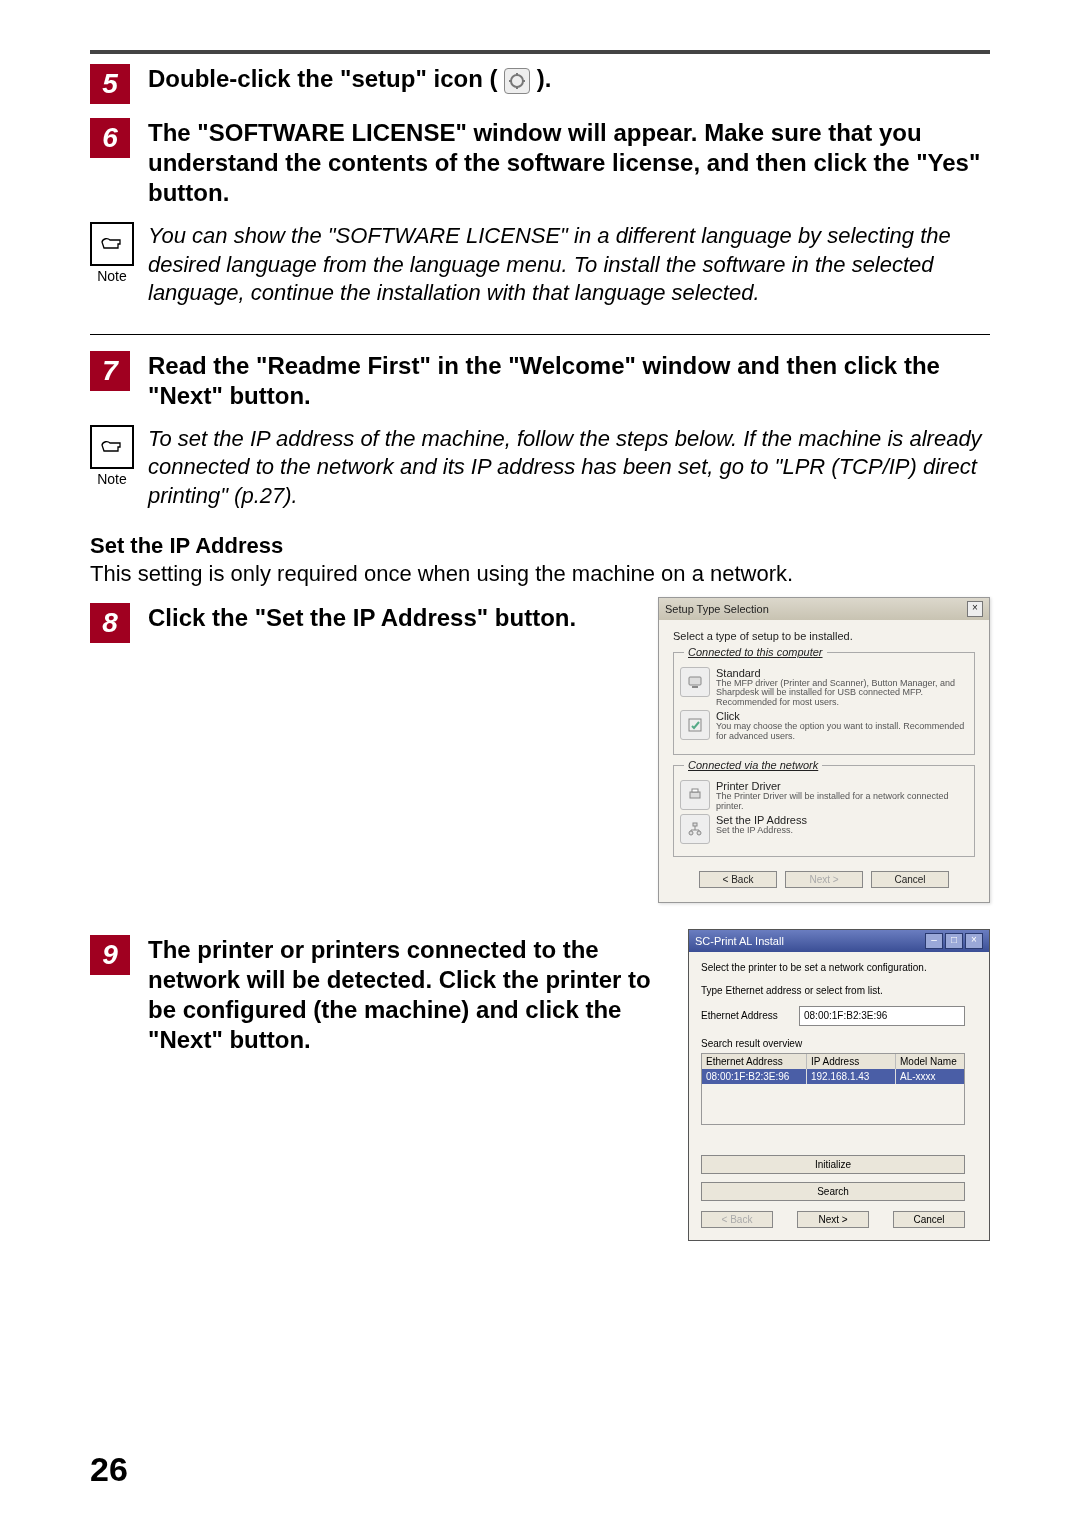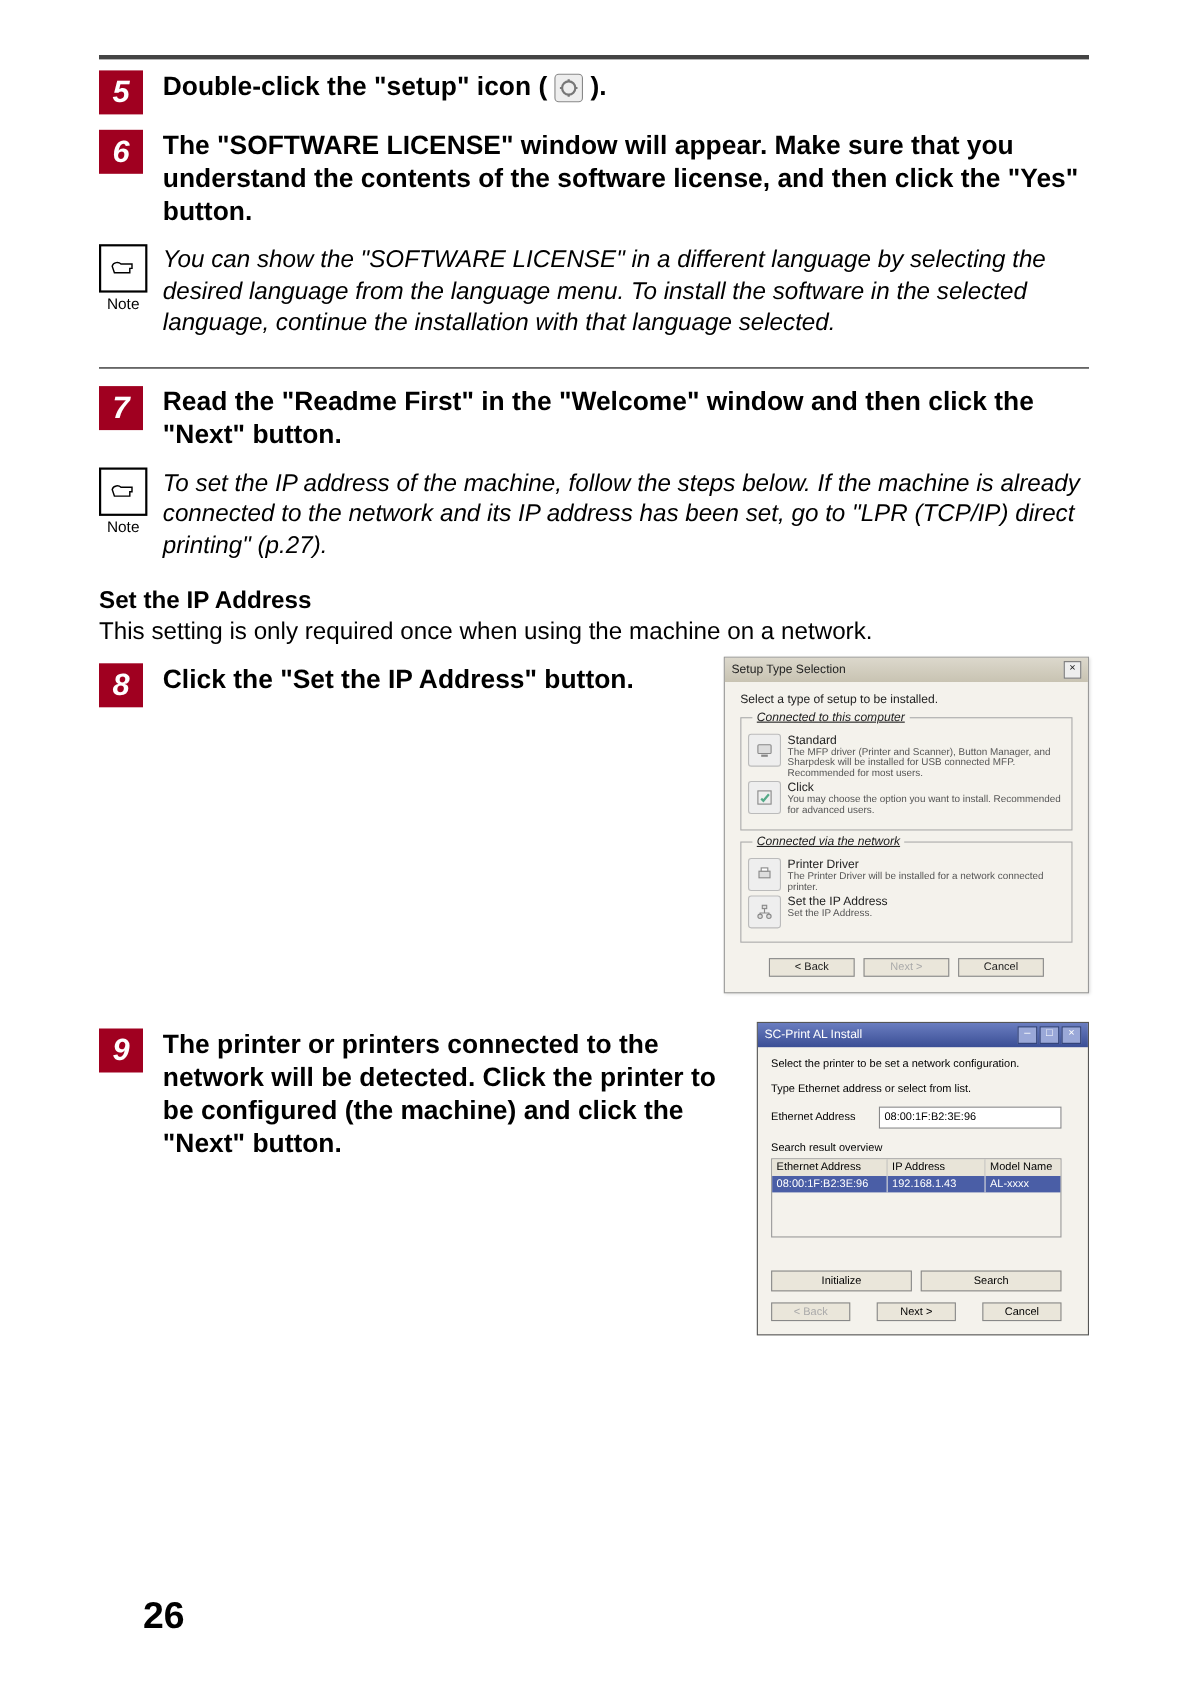--- a/index.html
+++ b/index.html
@@ -14,21 +14,20 @@
     box-sizing: border-box;
     padding: 50px 90px 40px 90px;
     position: relative;
   }
   .page-number {
     position: absolute;
     left: 90px;
     bottom: 40px;
     font-size: 34px;
     font-weight: bold;
-    margin-left: 40px;
   }
   .top-bar {
     border-top: 4px solid #444;
     margin-bottom: 10px;
   }
   .step-row {
     display: flex;
     align-items: flex-start;
     margin-top: 6px;
   }
@@ -278,20 +277,21 @@
   }
   .tbl .c1 { width: 96px; }
   .tbl .c2 { width: 80px; }
   .tbl .c3 { flex: 1; border-right: none !important; }
   .tbl .trd.sel { background: #4a5ea6; color: #fff; }
   .btn2row {
     display: flex;
     justify-content: center;
     gap: 8px;
     margin-top: 30px;
+    flex-direction: column;
   }
   .btn2row .dbtn2 {
     flex: 1;
     padding: 3px 0;
     border: 1px solid #888;
     background: #eae6da;
     font-size: 10px;
     text-align: center;
   }
   .btn3row {

